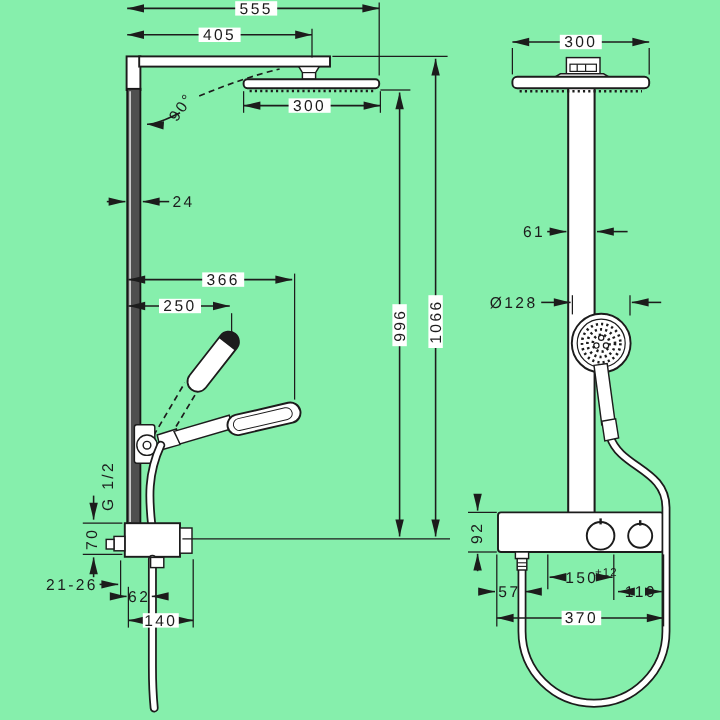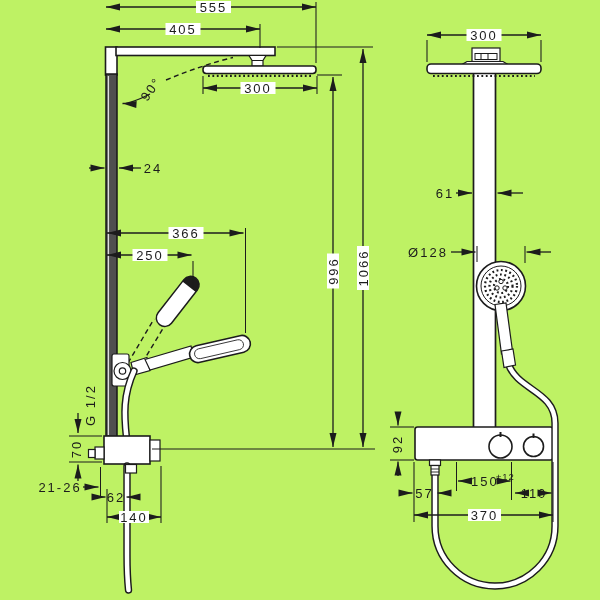--- a/index.html
+++ b/index.html
@@ -1,16 +1,16 @@
 <!DOCTYPE html>
 <html><head>
 <meta charset="utf-8">
 <style>
   html,body{margin:0;padding:0;background:#fff;}
-  .stage{width:600px;height:600px;background:#bef264;position:relative;overflow:hidden;
+  .stage{width:600px;height:600px;background:#86efac;position:relative;overflow:hidden;
          font-family:"Liberation Sans",sans-serif;}
   svg{display:block}
   svg text{fill:#1c1c1c;font-family:"Liberation Sans",sans-serif;font-size:13px;
            letter-spacing:2px;}
   svg text.small{font-size:9.5px;letter-spacing:1px;}
   .part{fill:#ffffff;stroke:#1c1c1c;stroke-width:1.6;}
   .part-thin{fill:#ffffff;stroke:#1c1c1c;stroke-width:1.2;}
   .dim{stroke:#1c1c1c;stroke-width:1.3;fill:none;}
   .ext{stroke:#1c1c1c;stroke-width:1.05;fill:none;}
   .dots{stroke:#1c1c1c;stroke-width:2.2;fill:none;stroke-dasharray:1.8 2.6;}

